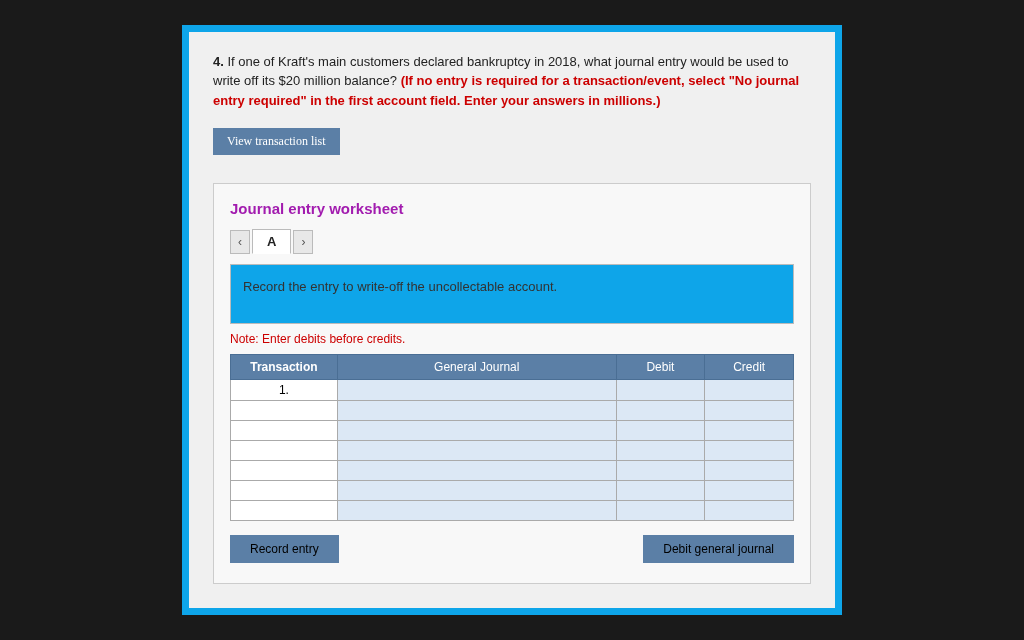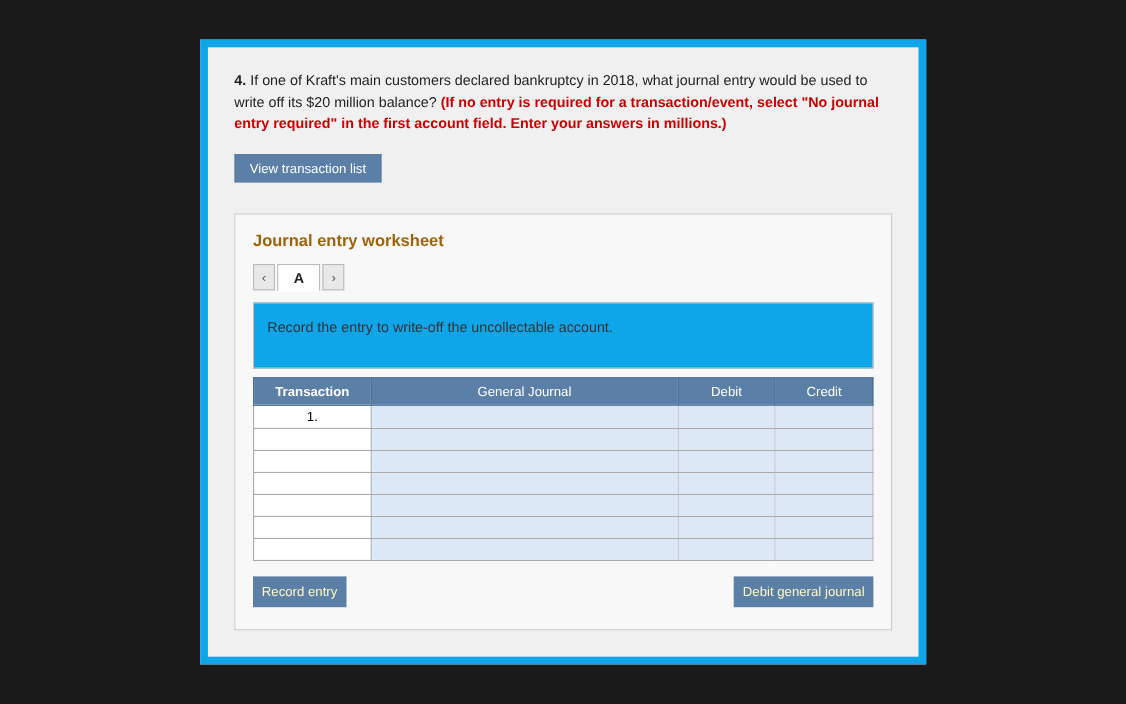--- a/index.html
+++ b/index.html
@@ -34,30 +34,31 @@
     }
     .btn-view-transaction {
       background: #5b7fa6;
       color: white;
       border: none;
       padding: 6px 14px;
       font-size: 12px;
       cursor: pointer;
       margin-top: 14px;
       margin-bottom: 28px;
+      font-family: Liberation Serif, serif;
     }
     .worksheet-container {
       background: #f8f8f8;
       border: 1px solid #ccc;
       padding: 16px 16px 20px 16px;
     }
     .worksheet-title {
       font-size: 15px;
       font-weight: bold;
-      color: #a16207;
+      color: #a21caf;
       margin-bottom: 12px;
     }
     .tab-nav {
       display: flex;
       align-items: center;
       margin-bottom: 10px;
     }
     .tab-arrow {
       background: #e8e8e8;
       border: 1px solid #bbb;
@@ -145,23 +146,23 @@
     .journal-table td.empty-transaction {
       background: #fff;
     }
     .action-buttons {
       display: flex;
       justify-content: space-between;
       margin-top: 14px;
     }
     .btn-action {
       background: #5b7fa6;
-      color: #fef9c3;
+      color: #000000;
       border: none;
-      padding: 7px 8px;
+      padding: 7px 20px;
       font-size: 12px;
       cursor: pointer;
     }
     .btn-spacer {
       flex: 1;
     }
   </style>
 </head>
 <body>
 
@@ -178,20 +179,21 @@
     <div class="worksheet-title">Journal entry worksheet</div>
 
     <div class="tab-nav">
       <div class="tab-arrow">‹</div>
       <div class="tab-active">A</div>
       <div class="tab-arrow">›</div>
     </div>
 
     <div class="tab-content-box">Record the entry to write-off the uncollectable account.</div>
 
+    <div class="note-text">Note: Enter debits before credits.</div>
 
     <table class="journal-table">
       <thead>
         <tr>
           <th class="col-transaction">Transaction</th>
           <th class="col-general">General Journal</th>
           <th class="col-debit">Debit</th>
           <th class="col-credit">Credit</th>
         </tr>
       </thead>

